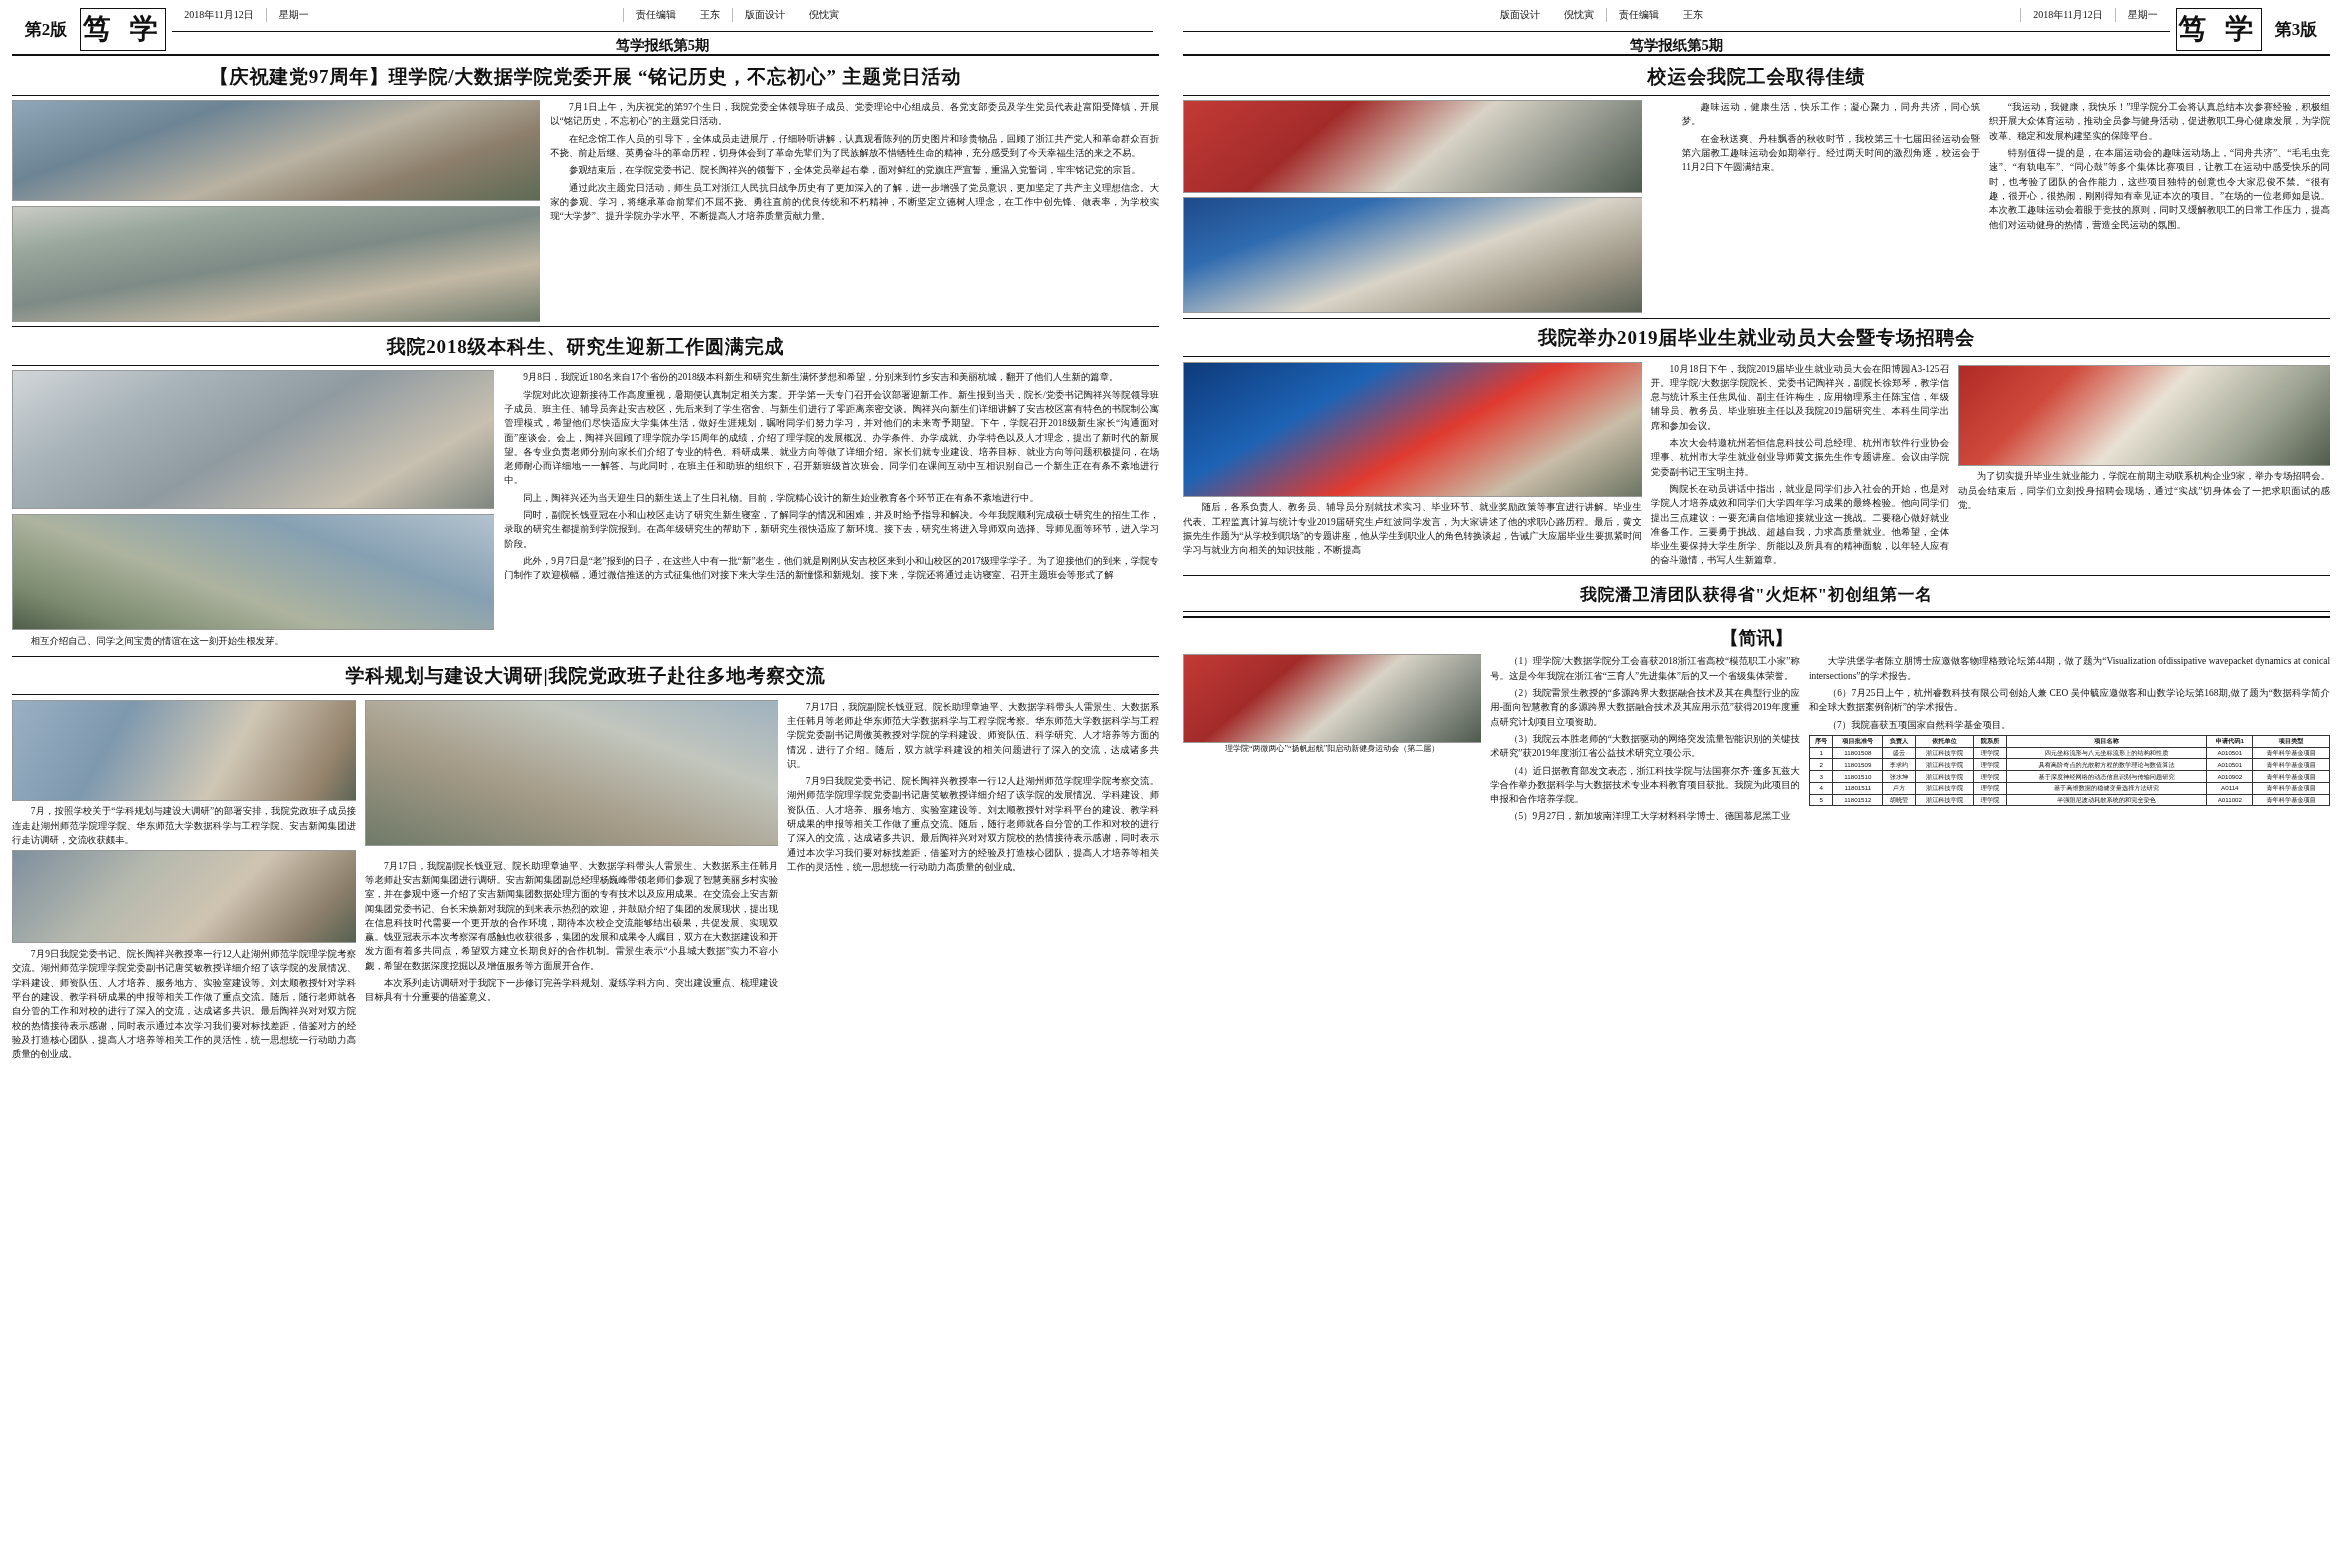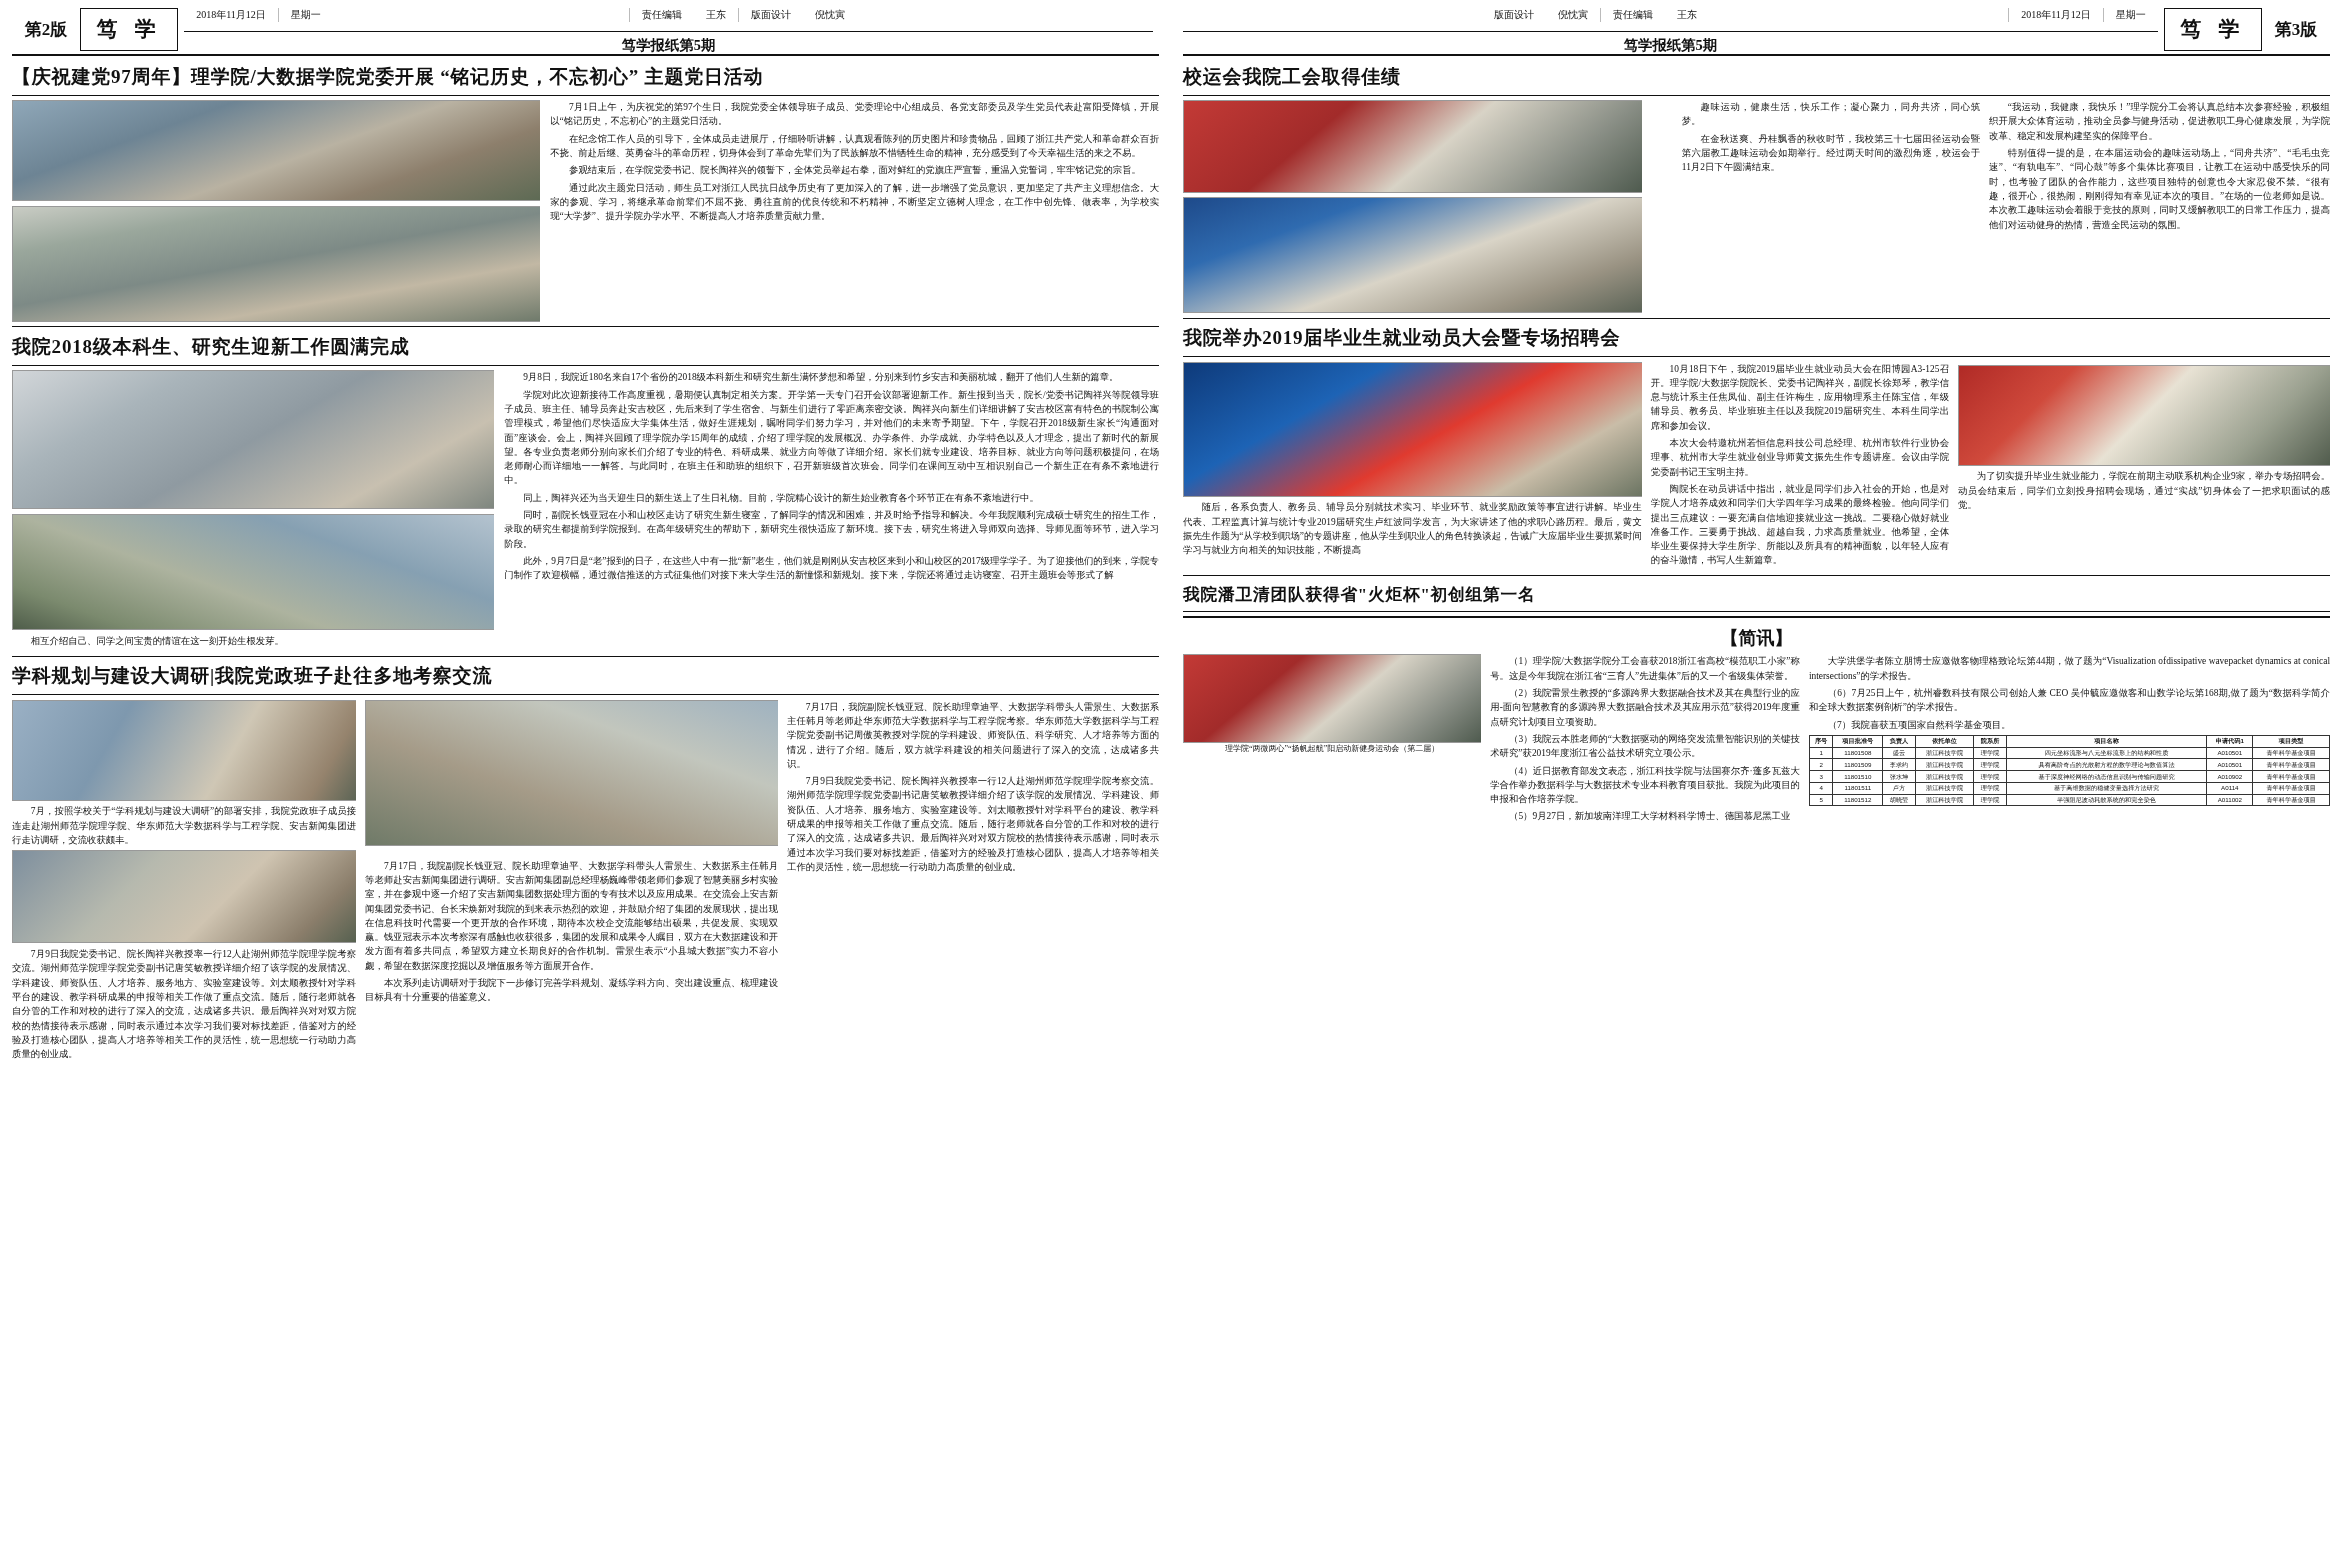--- a/index.html
+++ b/index.html
@@ -20,21 +20,21 @@
     display:flex; align-items:stretch; height:43px; margin-bottom:3px;
   }
   .mh-badge {
     border:1.5px solid #111; display:flex; align-items:center; justify-content:center;
     font-size:20px; font-weight:bold; padding:0 7.6px; min-width:53px;
     font-family:"Liberation Serif", serif;
   }
   .mh-badge.num { border:none; font-size:17px; }
   .mh-logo {
     border:1.5px solid #111; display:flex; align-items:center; justify-content:center;
-    font-size:21px; font-weight:bold; letter-spacing:6px; padding:0 6px; min-width:84px;
+    font-size:28px; font-weight:bold; letter-spacing:6px; padding:0 0; min-width:84px;
   }
   .mh-info {
     flex:1; display:flex; flex-direction:column; justify-content:space-between;
     margin:0 6px;
   }
   .mh-row-top {
     display:flex; align-items:center; font-size:10px; border-bottom:1.1px solid #111;
     padding-bottom:9px;
   }
   .mh-row-top .cell { padding:0 12px; white-space:nowrap; }
@@ -43,21 +43,21 @@
     text-align:center; font-size:14.4px; font-weight:bold; padding-top:4.6px;
   }
   .mh-spacer { flex:1; }
 
   .rule-thick { border-top:2.3px solid #111; margin:1.5px 0 4.6px 0; }
   .rule-thin { border-top:0.8px solid #111; margin:3px 0; }
 
   
   .article { margin-bottom:4.6px; }
   .headline {
-    font-size:19px; font-weight:bold; letter-spacing:0.8px;
+    text-align:center; font-size:19px; font-weight:bold; letter-spacing:0.8px;
     padding:3.8px 0 4.6px 0; font-family:"Liberation Serif", serif;
   }
   .headline.small { font-size:16.7px; }
   .hrule { border-top:1.5px solid #111; margin-bottom:4.6px; }
 
   .cols2 { display:flex; gap:10.6px; }
   .cols3 { display:flex; gap:9px; }
   .col { flex:1; }
 
   .body-text {

